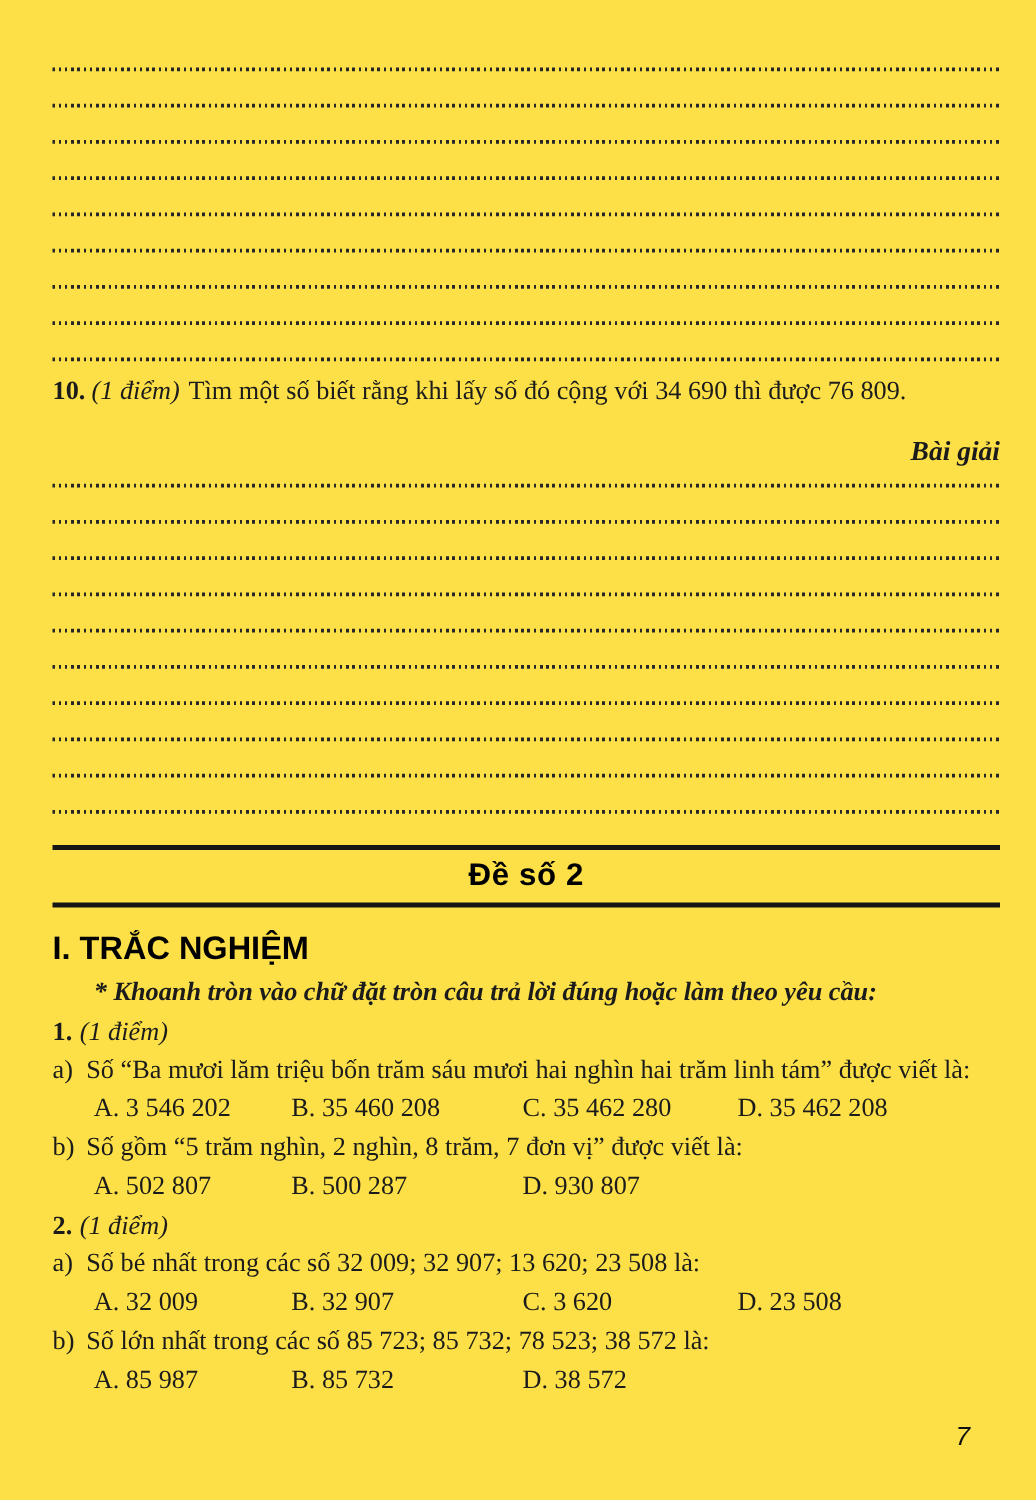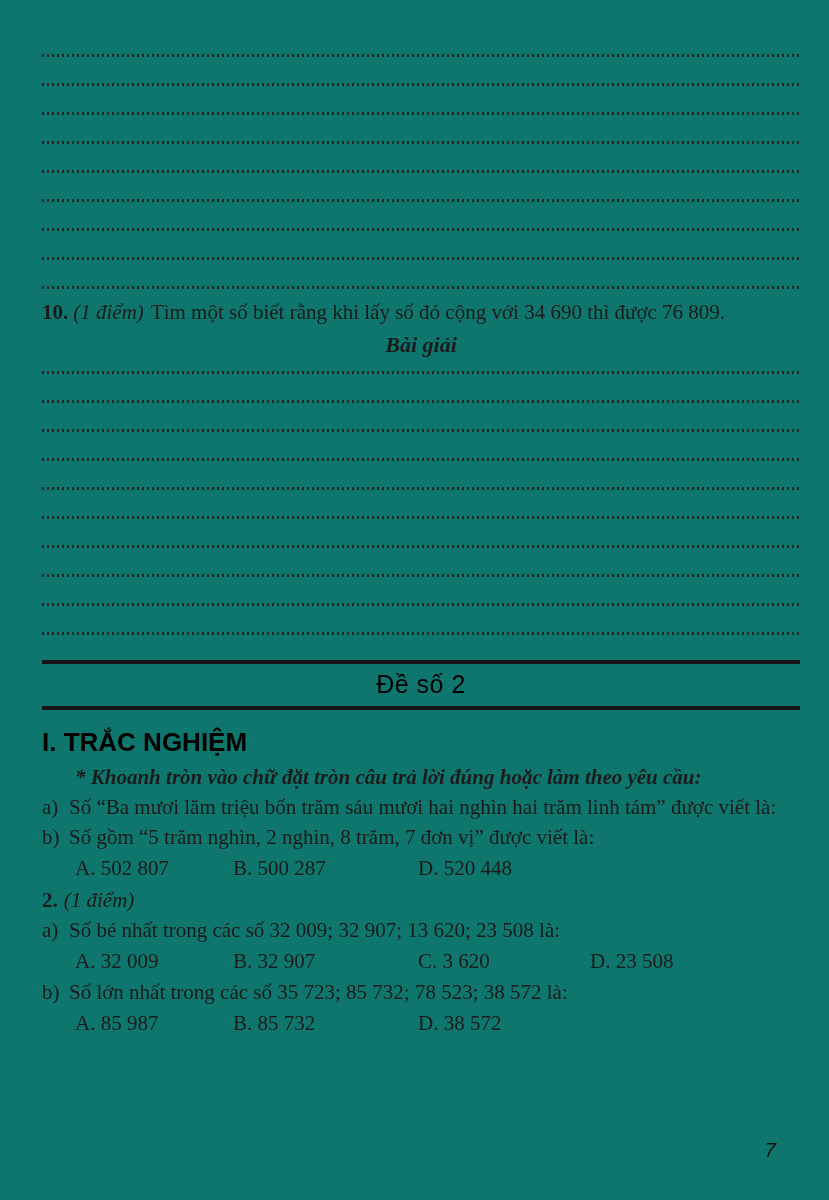--- a/index.html
+++ b/index.html
@@ -5,21 +5,21 @@
   html, body {
     margin: 0;
     padding: 0;
     background: #ffffff;
   }
   .page {
     position: relative;
     width: 829px;
     height: 1200px;
     box-sizing: border-box;
-    background: #0f766e;
+    background: #fde047;
     padding: 42px 29px 0 42px;
     font-family: "Liberation Serif", serif;
     color: #1b1b1b;
     overflow: hidden;
   }
   
   .dotline {
     height: 3px;
     margin-top: 26px;
     background-image: repeating-linear-gradient(90deg, #262626 0 2px, transparent 2px 5px);
@@ -32,39 +32,39 @@
   .prob10 {
     margin: 9px 0 0 0;
     font-size: 21px;
     line-height: 28px;
     white-space: nowrap;
   }
   .prob10 .p-num { font-weight: bold; margin-right: 5px; }
   .prob10 .p-pts { font-style: italic; margin-right: 7px; }
 
   .solution-heading {
-    margin: 5px 0 0 0;
-    text-align: center;
+    margin: 21px 0 0 0;
+    text-align: right;
     font-weight: bold;
     font-style: italic;
     font-size: 22px;
     line-height: 28px;
   }
 
   
   .exam-header {
     margin-top: 25px;
     border-top: 4px solid #151515;
     border-bottom: 4px solid #151515;
     padding: 6px 0 7px 0;
     text-align: center;
   }
   .exam-title {
     font-family: "Liberation Sans", sans-serif;
-    font-weight: normal;
+    font-weight: bold;
     font-size: 25px;
     letter-spacing: 0.5px;
     color: #000;
   }
 
   .section-title {
     margin: 19px 0 0 0;
     font-family: "Liberation Sans", sans-serif;
     font-weight: bold;
     font-size: 26px;
@@ -152,54 +152,63 @@
     </div>
 
   <div class="exam-header">
     <span class="exam-title">Đề số 2</span>
   </div>
 
   <h2 class="section-title">I. TRẮC NGHIỆM</h2>
 
   <p class="instruction">* Khoanh tròn vào chữ đặt tròn câu trả lời đúng hoặc làm theo yêu cầu:</p>
 
+  <p class="q-head">
+    <span class="q-num">1.</span><span class="q-pts">(1 điểm)</span>
+  </p>
 
   <div class="part">
     <span class="part-label">a)</span>
     <span class="part-text">Số “Ba mươi lăm triệu bốn trăm sáu mươi hai nghìn hai trăm linh tám” được viết là:</span>
   </div>
+  <div class="options">
+    <span>A. 3 546 202</span>
+    <span>B. 35 460 208</span>
+    <span>C. 35 462 280</span>
+    <span>D. 35 462 208</span>
+  </div>
 
   <div class="part">
     <span class="part-label">b)</span>
     <span class="part-text">Số gồm “5 trăm nghìn, 2 nghìn, 8 trăm, 7 đơn vị” được viết là:</span>
   </div>
   <div class="options">
     <span>A. 502 807</span>
     <span>B. 500 287</span>
-    <span>D. 520 448</span>
+    <span>D. 930 807</span>
   </div>
 
   <p class="q-head">
     <span class="q-num">2.</span><span class="q-pts">(1 điểm)</span>
   </p>
 
   <div class="part">
     <span class="part-label">a)</span>
     <span class="part-text">Số bé nhất trong các số 32 009; 32 907; 13 620; 23 508 là:</span>
   </div>
   <div class="options">
     <span>A. 32 009</span>
     <span>B. 32 907</span>
     <span>C. 3 620</span>
     <span>D. 23 508</span>
   </div>
 
   <div class="part">
     <span class="part-label">b)</span>
-    <span class="part-text">Số lớn nhất trong các số 35 723; 85 732; 78 523; 38 572 là:</span>
+    <span class="part-text">Số lớn nhất trong các số 85 723; 85 732; 78 523; 38 572 là:</span>
   </div>
   <div class="options">
     <span>A. 85 987</span>
     <span>B. 85 732</span>
     <span>D. 38 572</span>
   </div>
 
   <div class="page-number">7</div>
 </div>
 

